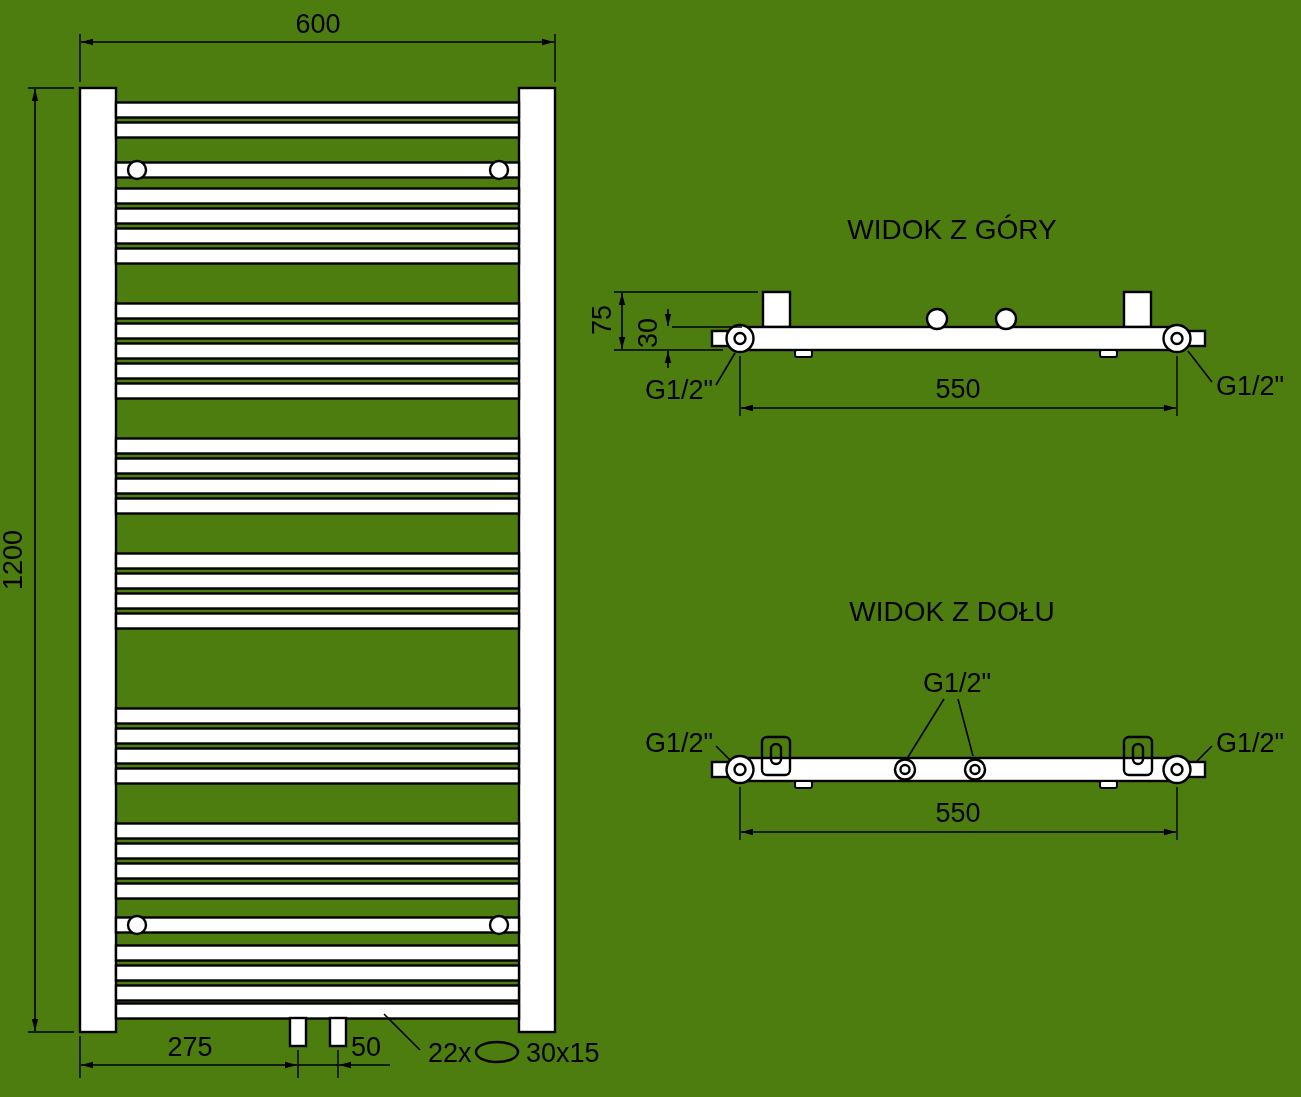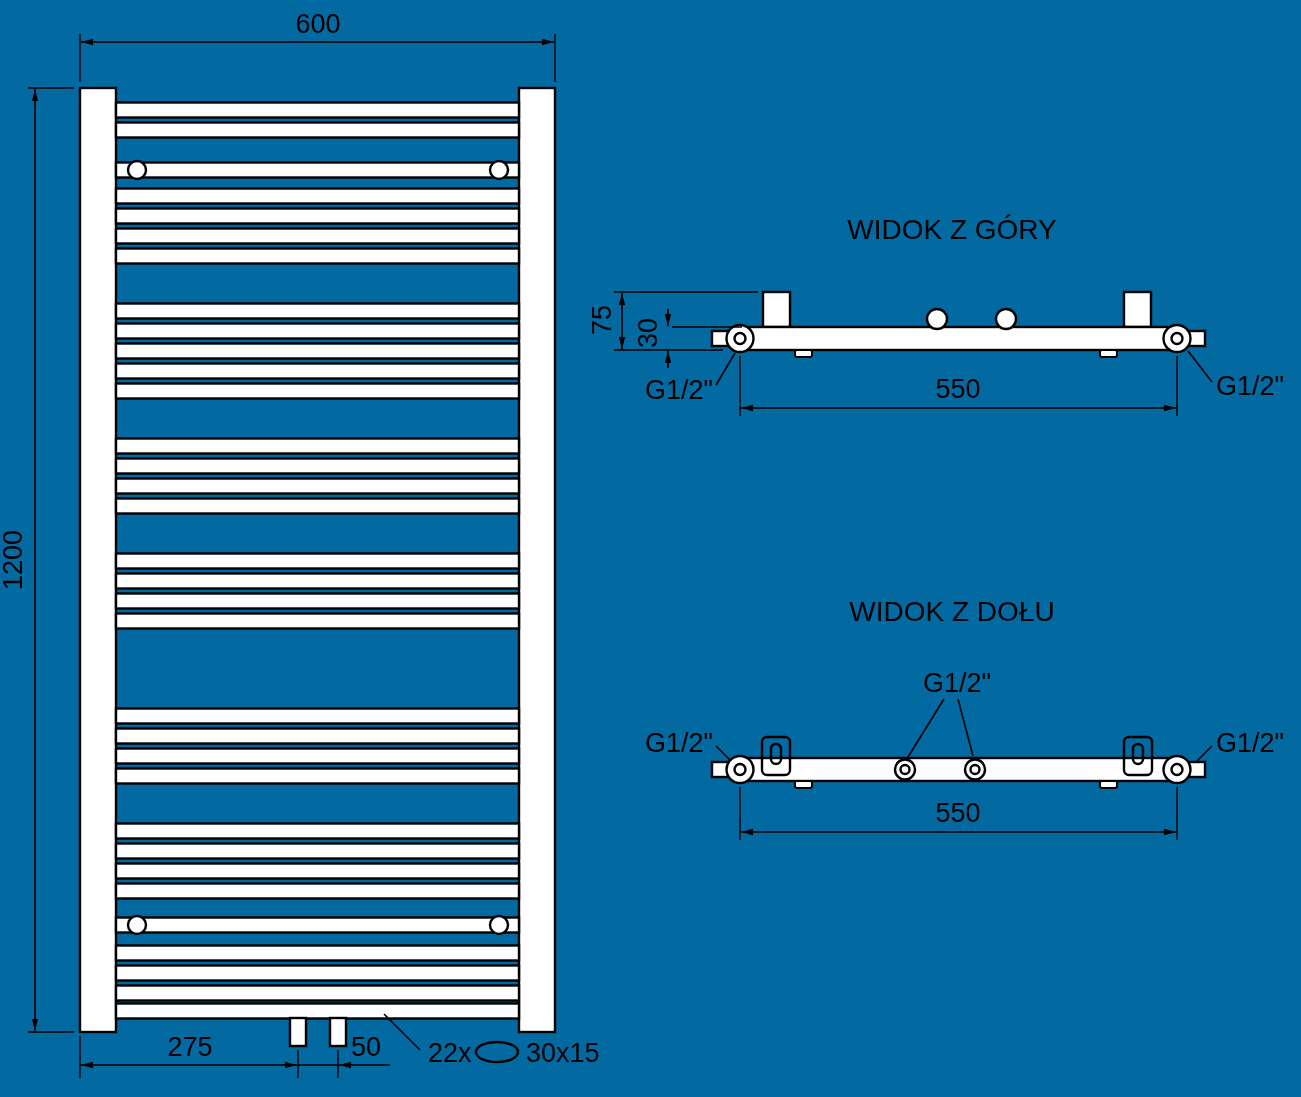--- a/index.html
+++ b/index.html
@@ -1,16 +1,16 @@
 <!DOCTYPE html>
 <html><head>
 <meta charset="utf-8">
 <style>
   html,body{margin:0;padding:0;background:#fff}
-  .page{width:1301px;height:1097px;background:#0369a1;position:relative;overflow:hidden}
+  .page{width:1301px;height:1097px;background:#4d7c0f;position:relative;overflow:hidden}
   svg{display:block}
   svg text{font-family:"Liberation Sans","DejaVu Sans",sans-serif;font-size:27px;fill:#000}
   svg text.title{font-size:28px}
   .g2{fill:#fff;stroke:#000;stroke-width:2.4}
   .g2n{fill:none;stroke:#000;stroke-width:2.4}
   .g2r{fill:#fff;stroke:#000;stroke-width:2}
   g.dim line, line.dim{stroke:#000;stroke-width:1.6;fill:none}
   g.dim line.ext, line.ext{stroke-width:1.4}
 </style>
 </head>

